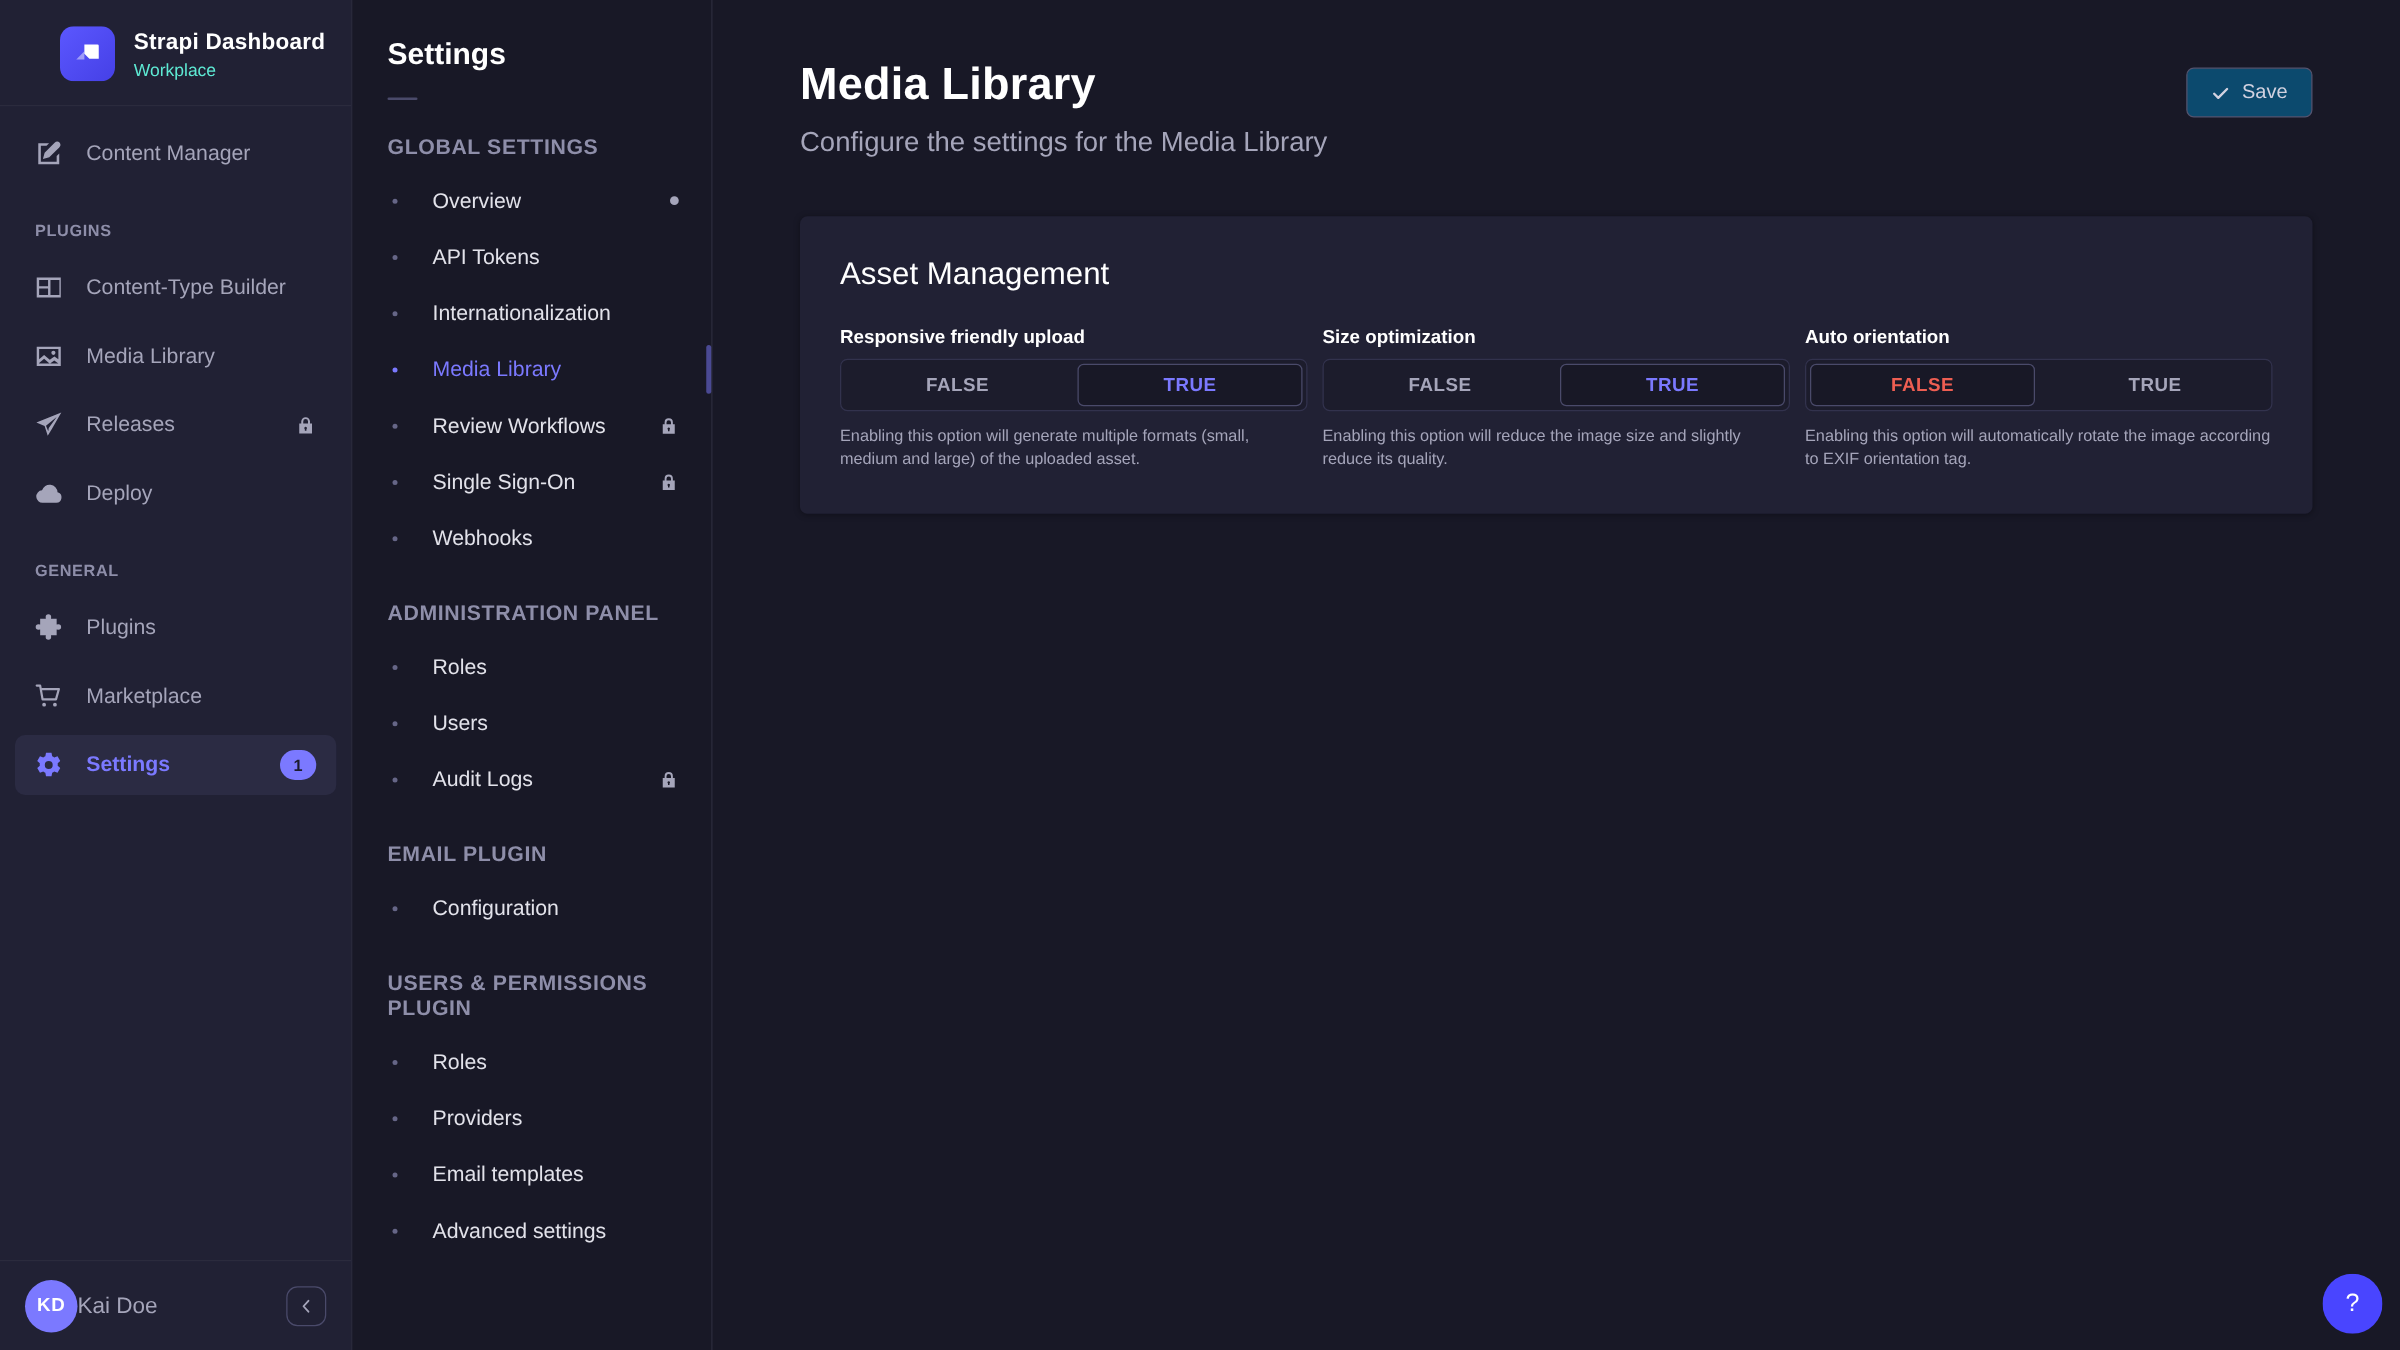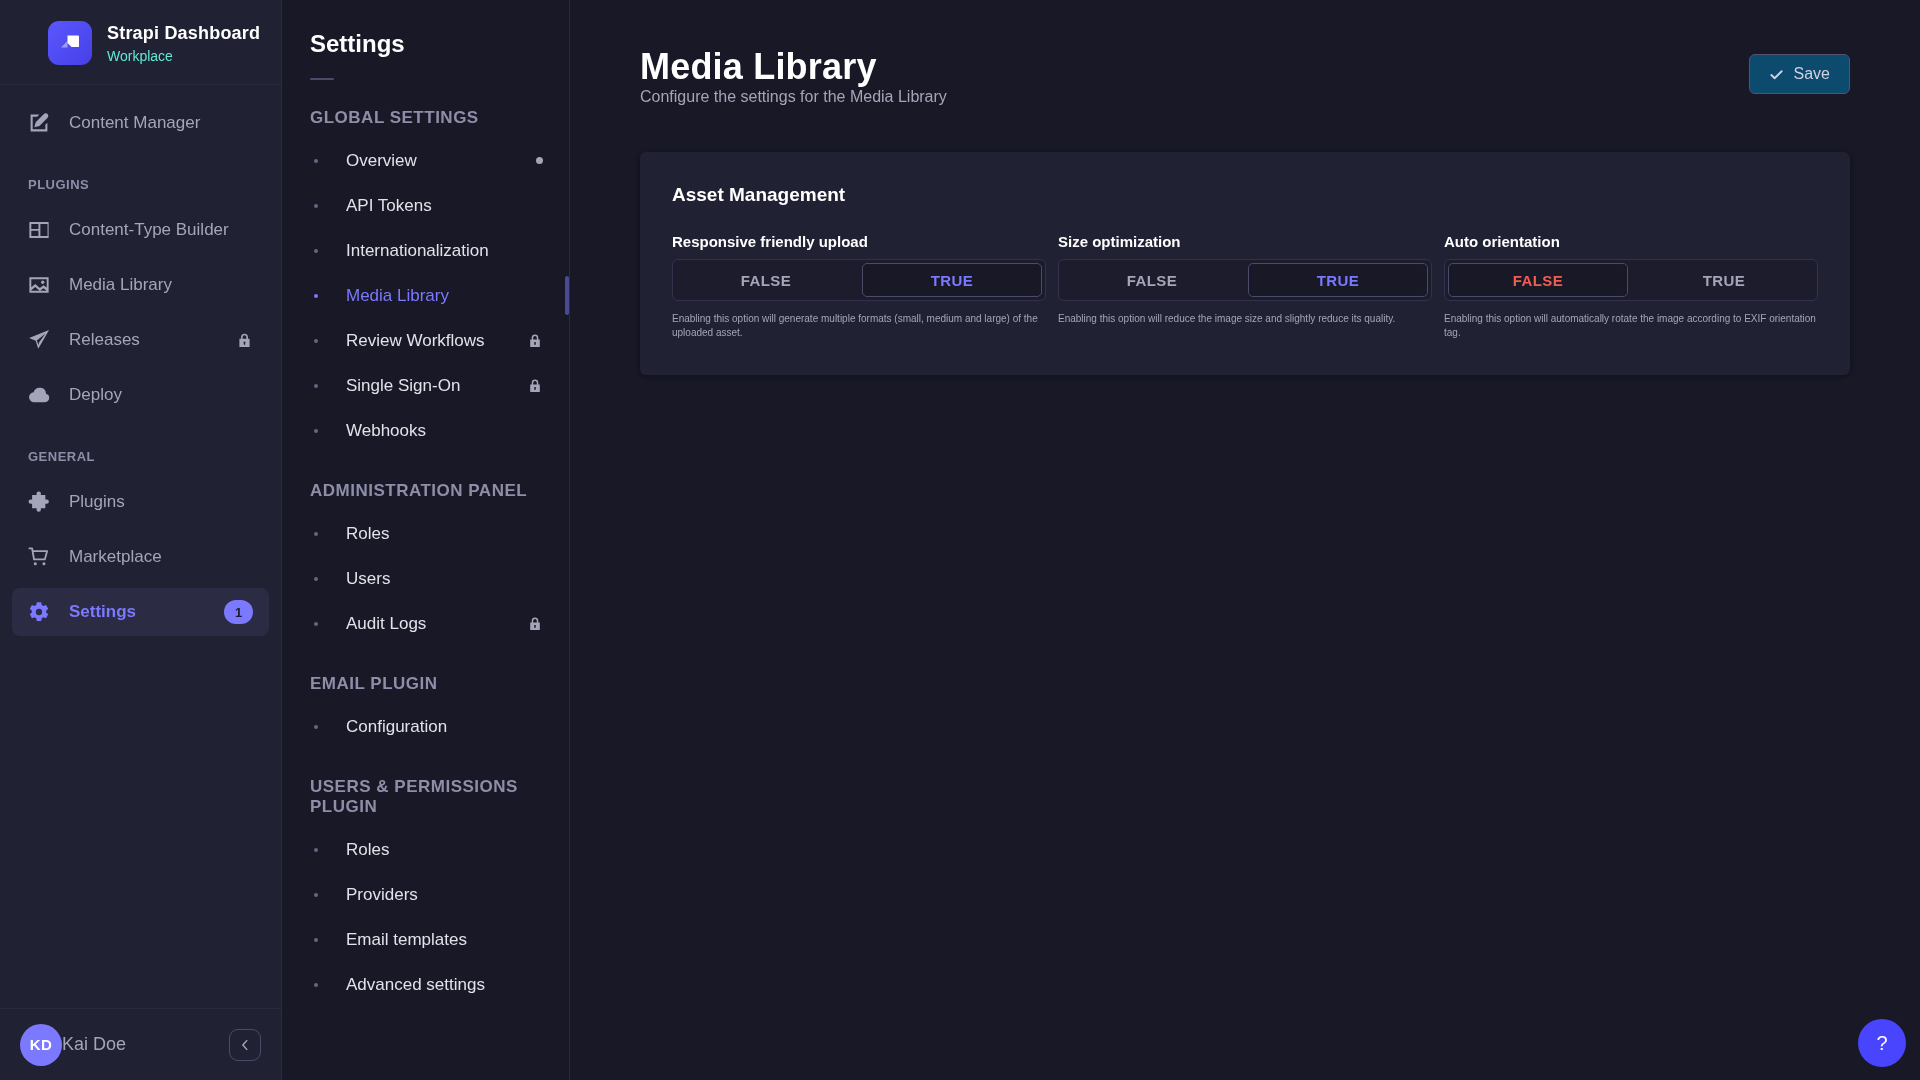--- a/index.html
+++ b/index.html
@@ -58,43 +58,43 @@
   .active-bar{position:absolute;right:0;top:3px;bottom:3px;width:4px;
     border-radius:2px;background:#7b79ff;opacity:.5;}
   .sub-lock{margin-left:auto;width:16px;height:16px;color:#a5a5ba;display:flex;}
   .sub-lock svg{width:100%;height:100%;}
   .notif{margin-left:auto;width:7px;height:7px;border-radius:50%;background:#a5a5ba;}
 
   
   .content{flex:1;padding:46px 70px 0;min-width:0;}
   .page-head{display:flex;justify-content:space-between;align-items:flex-start;}
   .page-head h1{font-size:36px;font-weight:bold;letter-spacing:.2px;}
-  .page-sub{font-size:16px;color:#a5a5ba;}
+  .page-sub{font-size:22px;color:#a5a5ba;margin-top:13px;}
   .save-btn{display:flex;align-items:center;gap:10px;background:#0c4a6e;
     border:1px solid #53536e;color:#d2d2e0;font-size:16px;padding:10px 19px;
     border-radius:6px;margin-top:8px;cursor:pointer;font-family:inherit;}
   .save-check{display:flex;width:15px;height:15px;}
   .save-check svg{width:100%;height:100%;}
 
   .card{margin-top:46px;background:#212134;border-radius:6px;padding:32px 32px 36px;
     box-shadow:0 1px 5px rgba(3,3,5,.35);}
-  .card h3{font-size:19px;font-weight:bold;}
+  .card h3{font-size:25px;font-weight:normal;}
   .fields{display:grid;grid-template-columns:1fr 1fr 1fr;column-gap:50px;
     row-gap:34px;margin-top:27px;gap:12px;}
   .field{max-width:403px;}
   .field-label{font-size:15px;font-weight:bold;margin-bottom:9px;}
   .toggle{display:flex;background:#1c1c2c;border:1px solid #32324d;
     border-radius:6px;height:42px;}
   .opt{flex:1;display:flex;align-items:center;justify-content:center;font-size:15px;
     font-weight:bold;color:#a5a5ba;background:transparent;border:1px solid transparent;
     border-radius:5px;margin:3px;cursor:pointer;font-family:inherit;letter-spacing:.4px;}
   .opt.sel{background:#181826;border-color:#4a4a6a;}
   .opt.sel-true{color:#7b79ff;}
   .opt.sel-false{color:#ee5e52;}
-  .hint{margin-top:11px;font-size:10px;line-height:1.35;color:#a5a5ba;}
+  .hint{margin-top:11px;font-size:13px;line-height:1.35;color:#a5a5ba;}
 
   .help-fab{position:fixed;right:14px;bottom:13px;width:48px;height:48px;
     border-radius:50%;background:#4945ff;color:#ffffff;font-size:20px;border:none;
     cursor:pointer;display:flex;align-items:center;justify-content:center;
     font-family:inherit;}
 </style>
 </head>
 <body>
 
 <div class="app">

